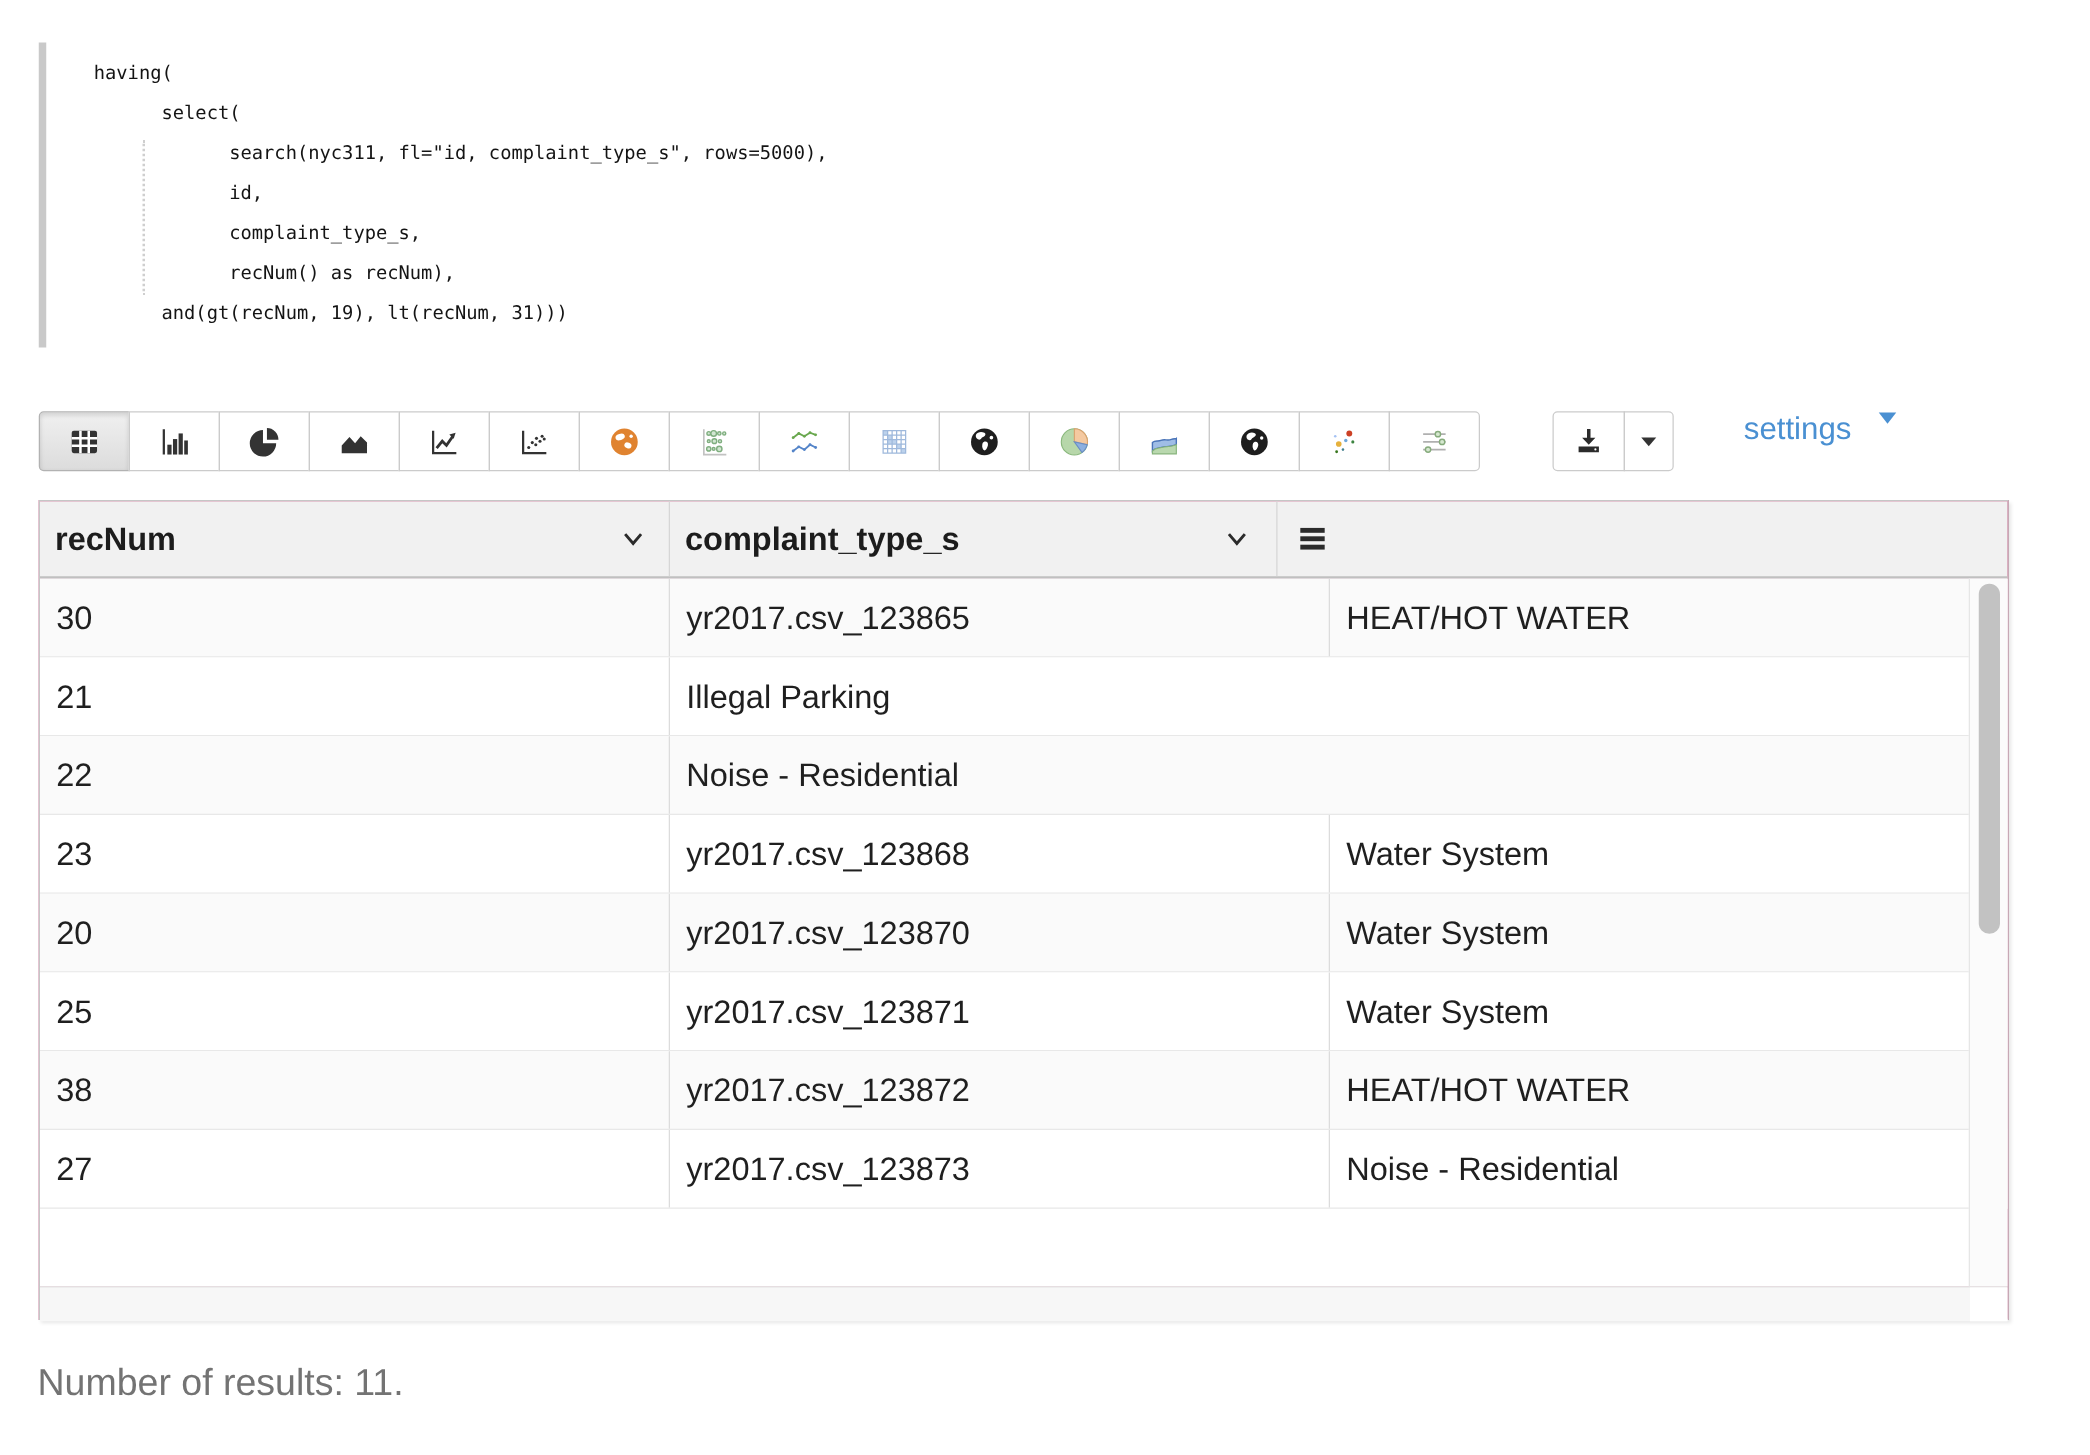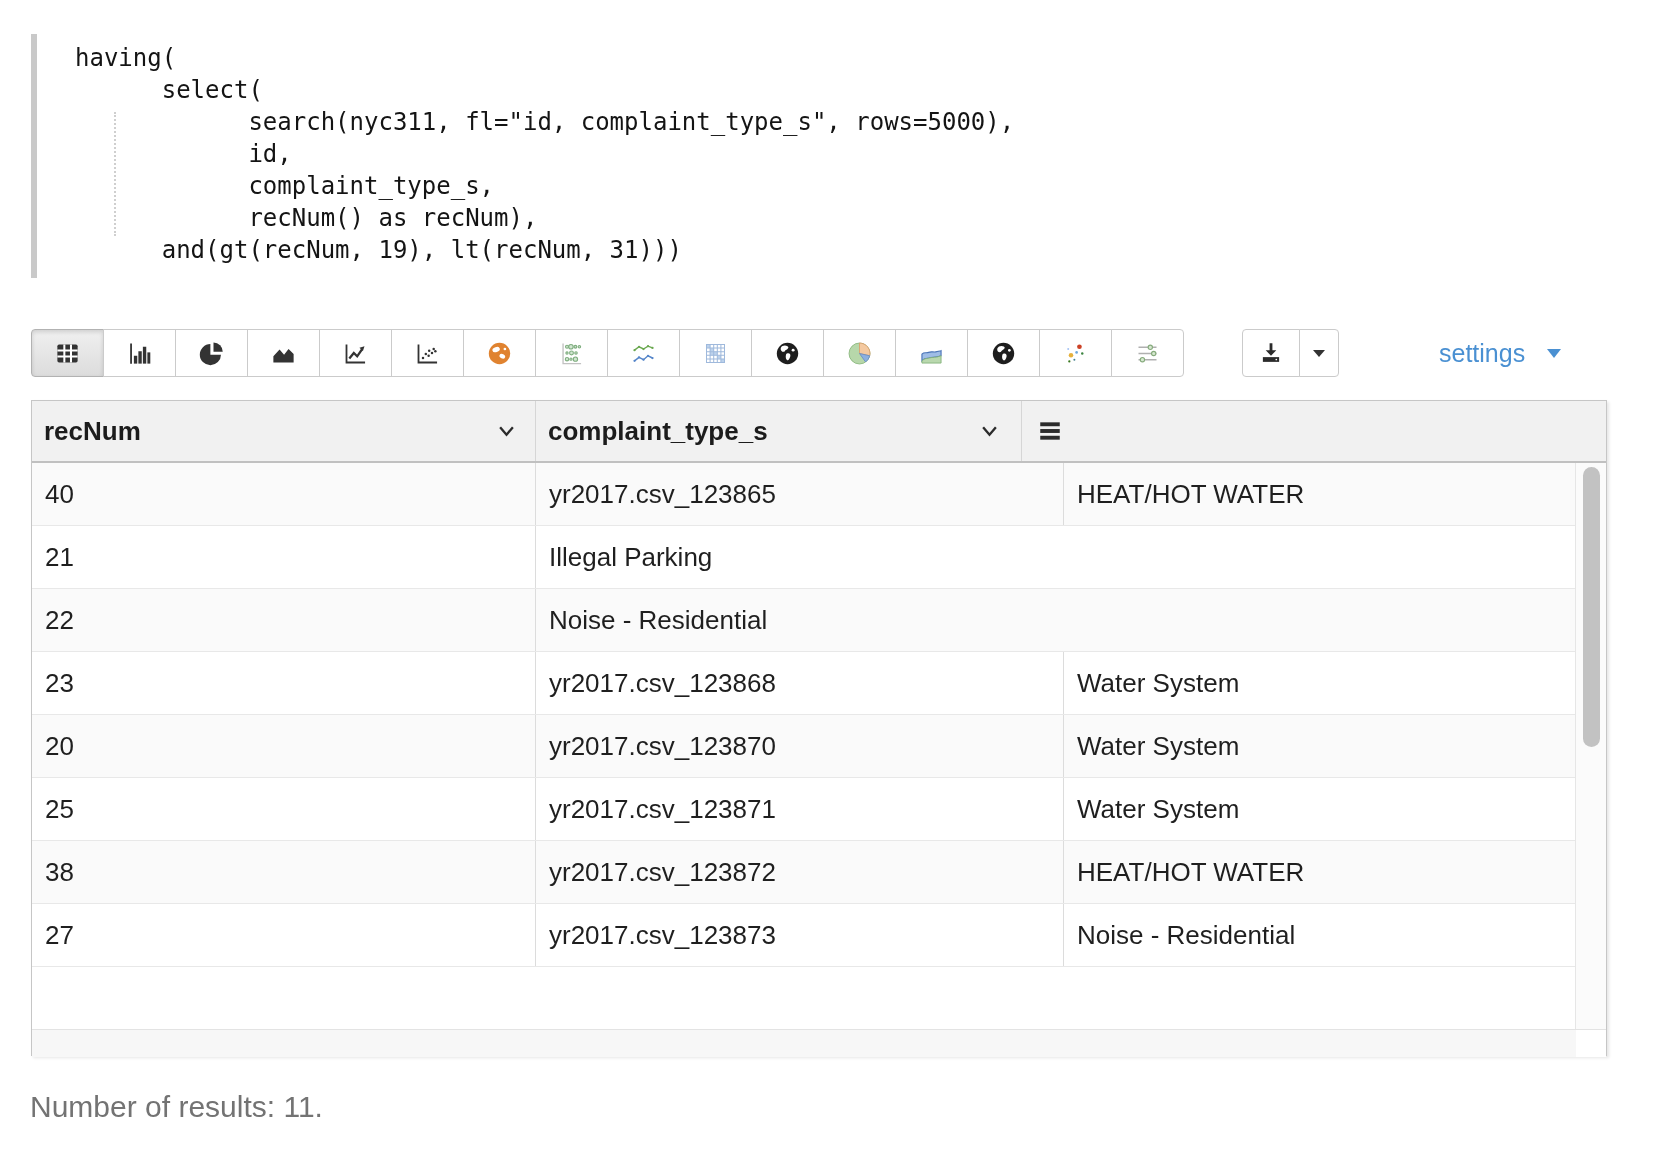--- a/index.html
+++ b/index.html
@@ -2,37 +2,37 @@
 <html><head>
 <meta charset="utf-8">
 <style>
   * { margin:0; padding:0; box-sizing:border-box; }
   html,body { background:#fff; }
   body { font-family:"Liberation Sans", sans-serif; }
   .page { position:relative; width:1672px; height:1164px; background:#fff; overflow:hidden; }
 
   
   .code-block { position:absolute; left:31px; top:34px; border-left:6px solid #c9c9c9; padding:8px 0 12px 38px; }
-  .code-block pre { font-family:"DejaVu Sans Mono", monospace; font-size:24px; line-height:32px; color:#141414; white-space:pre; }
+  .code-block pre { font-family:"DejaVu Sans Mono", monospace; font-size:15px; line-height:32px; color:#141414; white-space:pre; }
   .indent-guide { position:absolute; left:77px; top:78px; height:124px; border-left:2px dotted #cfcfcf; }
 
   
   .toolbar-row { position:absolute; left:31px; top:329px; height:48px; }
   .btn-group { display:flex; position:absolute; top:0; }
   .tb-btn { width:73px; height:48px; background:#fff; border:1px solid #cbcbcb; margin-left:-1px;
             display:flex; align-items:center; justify-content:center; cursor:pointer; }
   .tb-btn:first-child { margin-left:0; border-radius:4px 0 0 4px; }
   .tb-btn:last-child { border-radius:0 4px 4px 0; }
   .tb-btn.selected { background:linear-gradient(#f0f0f0,#dcdcdc); border-color:#b2b2b2;
                      box-shadow:inset 0 2px 4px rgba(0,0,0,0.14); }
   .grp-main { left:0; }
   .grp-download { left:1211px; }
   .grp-download .tb-btn.dl-main { width:58px; border-radius:4px 0 0 4px; }
   .grp-download .tb-btn.dl-caret { width:40px; border-radius:0 4px 4px 0; }
-  .settings-link { position:absolute; left:1364px; top:0; height:48px; display:flex; align-items:center; gap:21px; cursor:pointer;margin-left:44px; }
+  .settings-link { position:absolute; left:1364px; top:0; height:48px; display:flex; gap:21px; cursor:pointer; }
   .settings-label { font-size:25px; color:#4a90d2; }
 
   
   .data-table { position:absolute; left:31px; top:400px; width:1576px; height:656px;
                 border:1px solid #c6c6c6; background:#be185d; box-shadow:2px 2px 3px rgba(0,0,0,0.10); }
   .t-header { display:flex; height:62px; background:#f1f1f1; border-bottom:2px solid #c0c0c0; }
   .h-cell { position:relative; display:flex; align-items:center; padding-left:12px;
             font-size:26px; font-weight:bold; color:#1c1c1c; cursor:pointer; }
   .h-cell .chev { position:absolute; right:20px; top:50%; transform:translateY(-50%); }
   .h-recnum { width:504px; border-right:1px solid #d6d6d6; }
@@ -333,21 +333,21 @@
             <rect x="3" y="8.2" width="18" height="3.6" fill="#2b2b2b"></rect>
             <rect x="3" y="14.4" width="18" height="3.6" fill="#2b2b2b"></rect>
           </svg>
         </span>
       </div>
     </div>
 
     <div class="t-body">
 
       <div class="t-row odd">
-        <div class="t-cell c-recnum">40</div>
+        <div class="t-cell c-recnum">30</div>
         <div class="t-cell c-id">yr2017.csv_123865</div>
         <div class="t-cell c-complaint">HEAT/HOT WATER</div>
       </div>
       <div class="t-row">
         <div class="t-cell c-recnum">21</div>
         <div class="t-cell c-complaint">Illegal Parking</div>
       </div>
       <div class="t-row odd">
         <div class="t-cell c-recnum">22</div>
         <div class="t-cell c-complaint">Noise - Residential</div>

